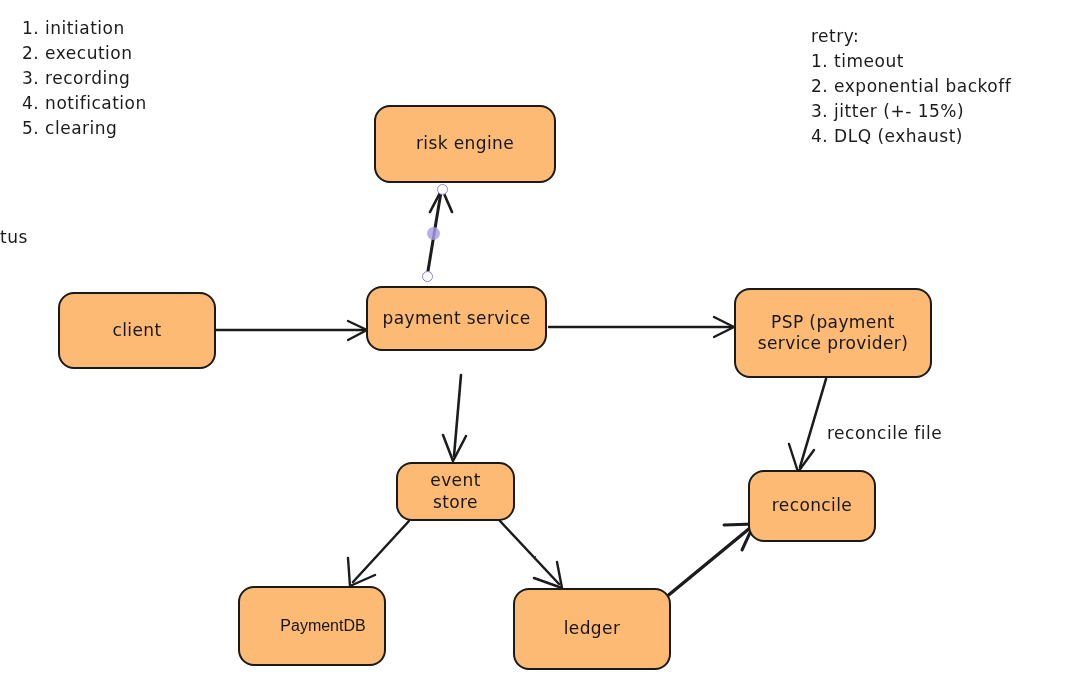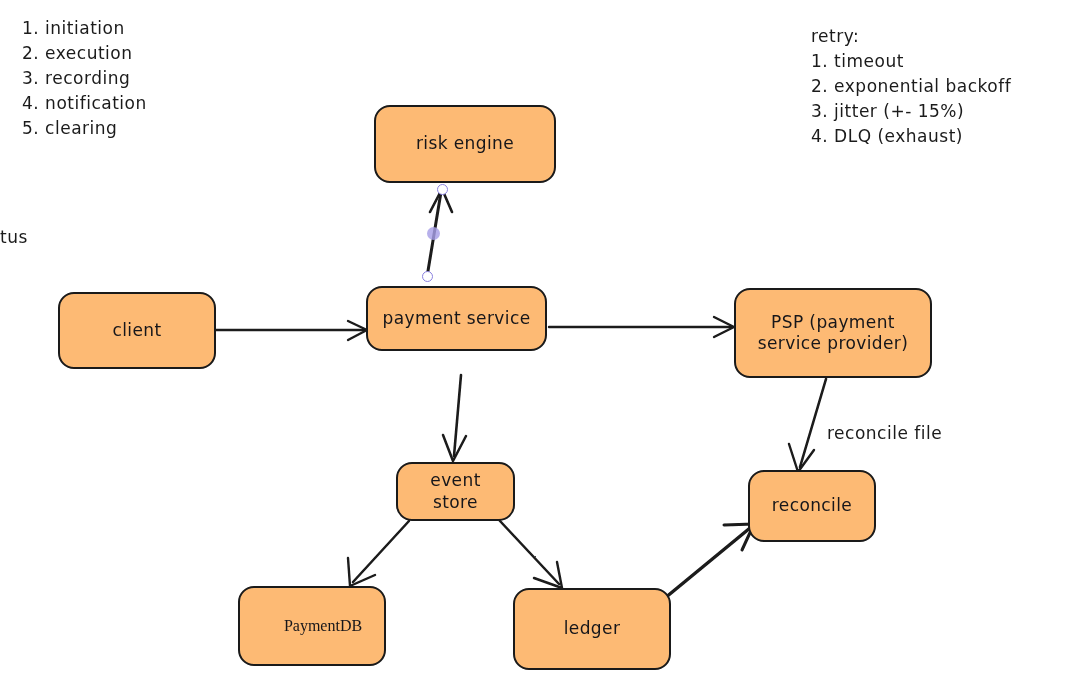--- a/index.html
+++ b/index.html
@@ -32,21 +32,21 @@
     align-items: center;
     justify-content: center;
     text-align: center;
     line-height: 1.25;
     font-size: 17px;
     letter-spacing: 0.4px;
     color: #16161a;
     padding: 2px 6px;
   }
   .node .label { white-space: pre-line; display: block; }
-  .node.mono { font-family: Liberation Serif, serif; font-size: 16px; letter-spacing: 0px; padding-left: 28px;}
+  .node.mono { font-family: Liberation Sans, sans-serif; font-size: 16px; letter-spacing: 0px; padding-left: 28px;}
 
   
   .note {
     position: absolute;
     font-size: 17px;
     line-height: 25px;
     letter-spacing: 0.5px;
     color: #1b1b1b;
     white-space: pre;
   }

